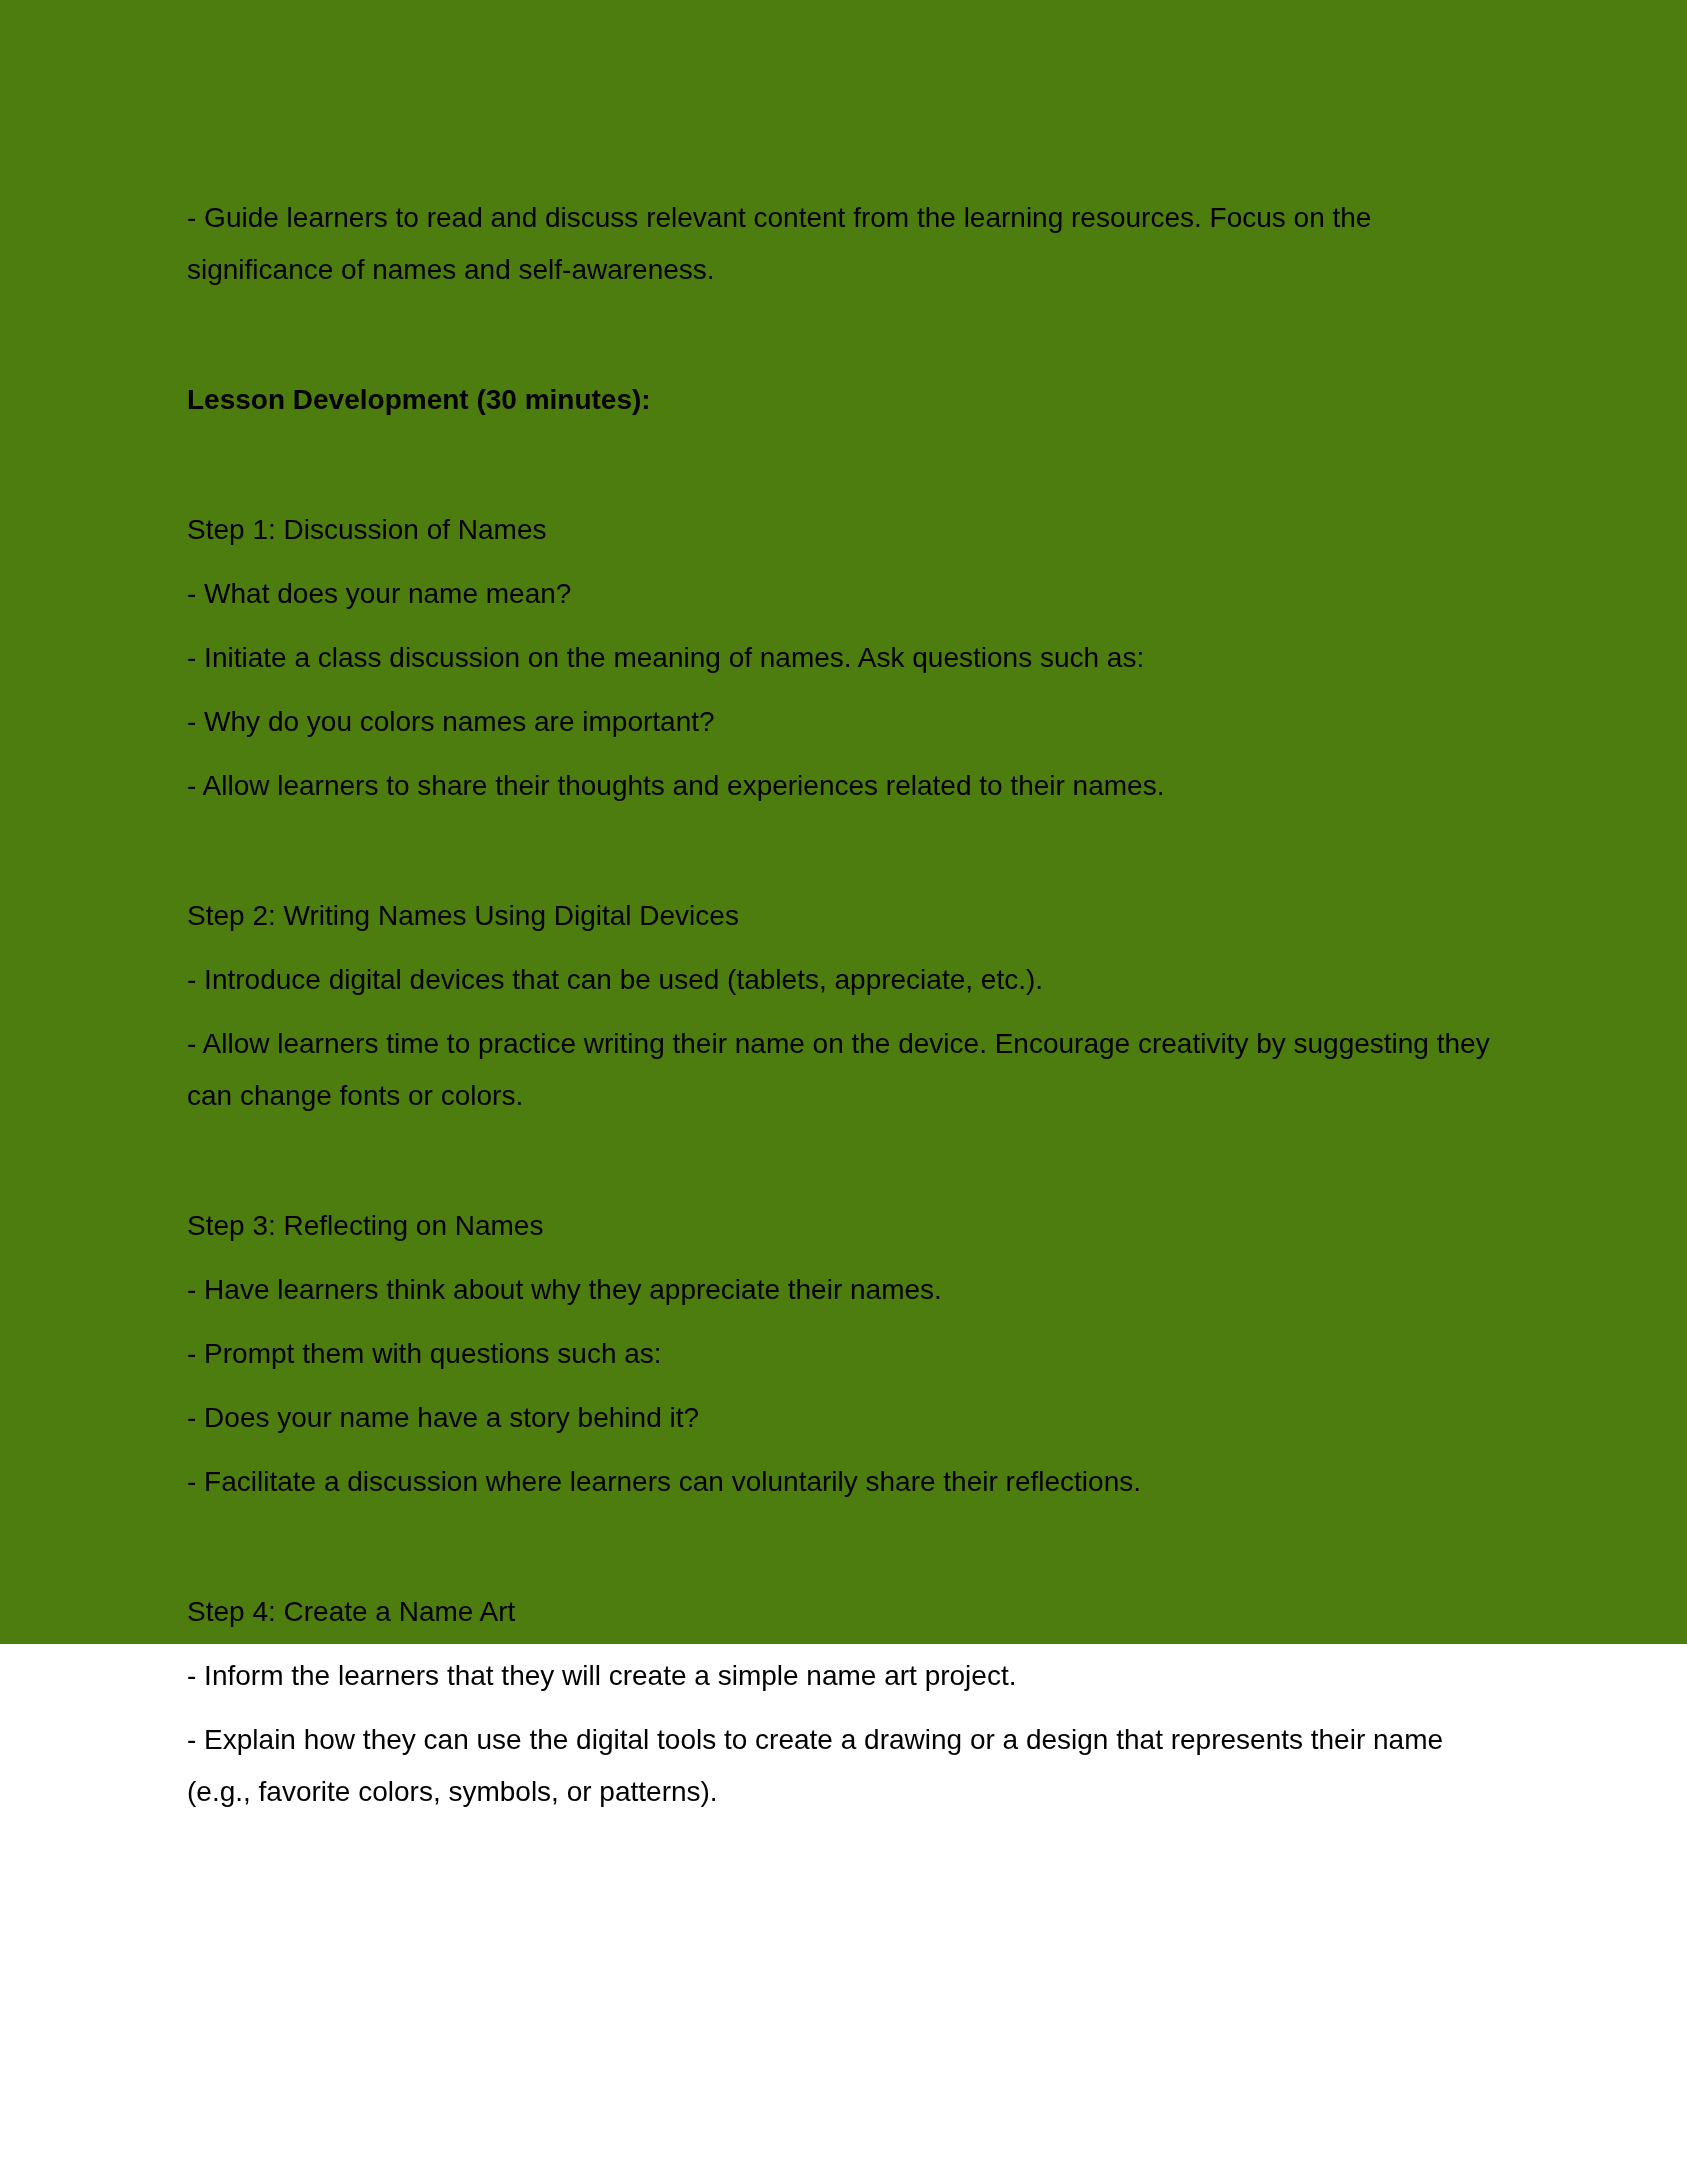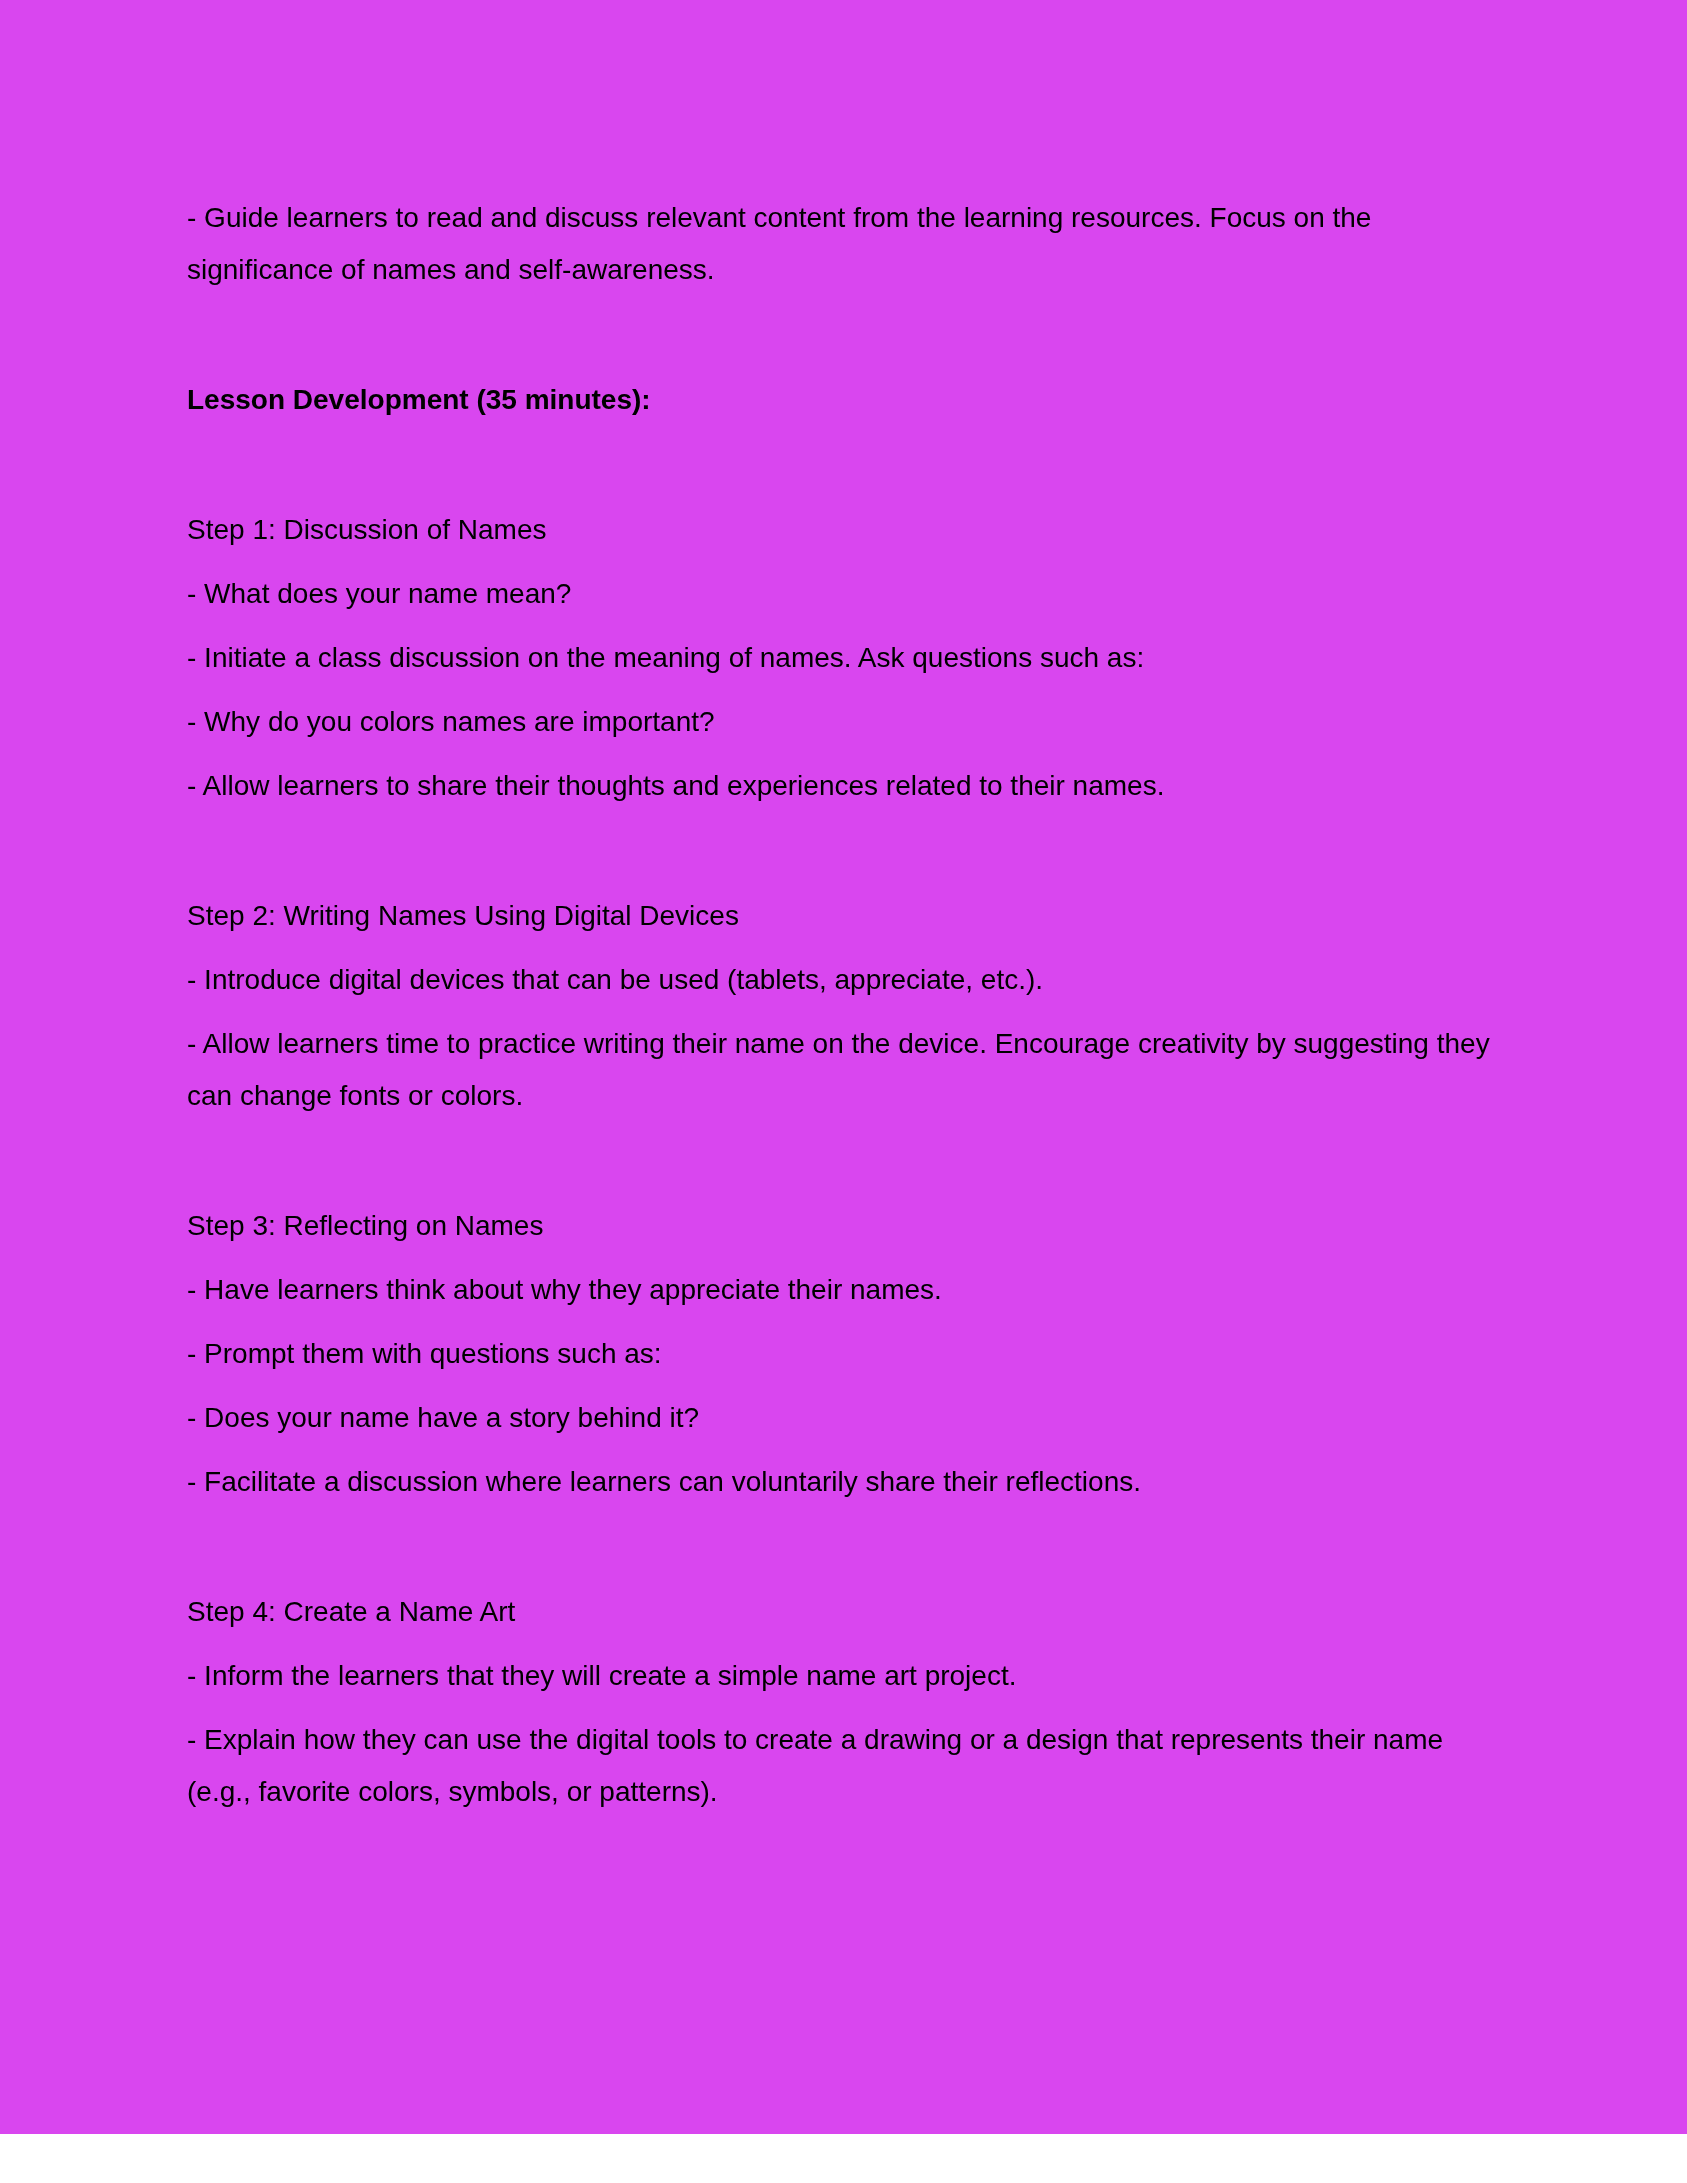--- a/index.html
+++ b/index.html
@@ -9,23 +9,23 @@
   }
   body {
     width: 1687px;
     height: 2183px;
     font-family: "Liberation Sans", sans-serif;
     color: #000000;
   }
   .page {
     box-sizing: border-box;
     width: 1687px;
-    height: 2134px;
+    height: 1644px;
     padding: 192px 182px 12px 187px;
-    background: #d946ef;
+    background: #4d7c0f;
   }
   p {
     margin: 0 0 12px 0;
     font-size: 28px;
     line-height: 52px;
     font-weight: 400;
     color: #000000;
   }
   .gap-before {
     margin-top: 78px;
@@ -37,21 +37,21 @@
     font-weight: 400;
   }
 </style>
 </head>
 <body>
 
 <div class="page">
 
   <p>- Guide learners to read and discuss relevant content from the learning resources. Focus on the significance of names and self-awareness.</p>
 
-  <p class="heading gap-before">Lesson Development (35 minutes):</p>
+  <p class="heading gap-before">Lesson Development (30 minutes):</p>
 
   <p class="gap-before"><span class="step-label">Step 1:</span><span> Discussion of Names</span></p>
   <p>- What does your name mean?</p>
   <p>- Initiate a class discussion on the meaning of names. Ask questions such as:</p>
   <p>- Why do you colors names are important?</p>
   <p>- Allow learners to share their thoughts and experiences related to their names.</p>
 
   <p class="gap-before"><span class="step-label">Step 2:</span><span> Writing Names Using Digital Devices</span></p>
   <p>- Introduce digital devices that can be used (tablets, appreciate, etc.).</p>
   <p>- Allow learners time to practice writing their name on the device. Encourage creativity by suggesting they can change fonts or colors.</p>

